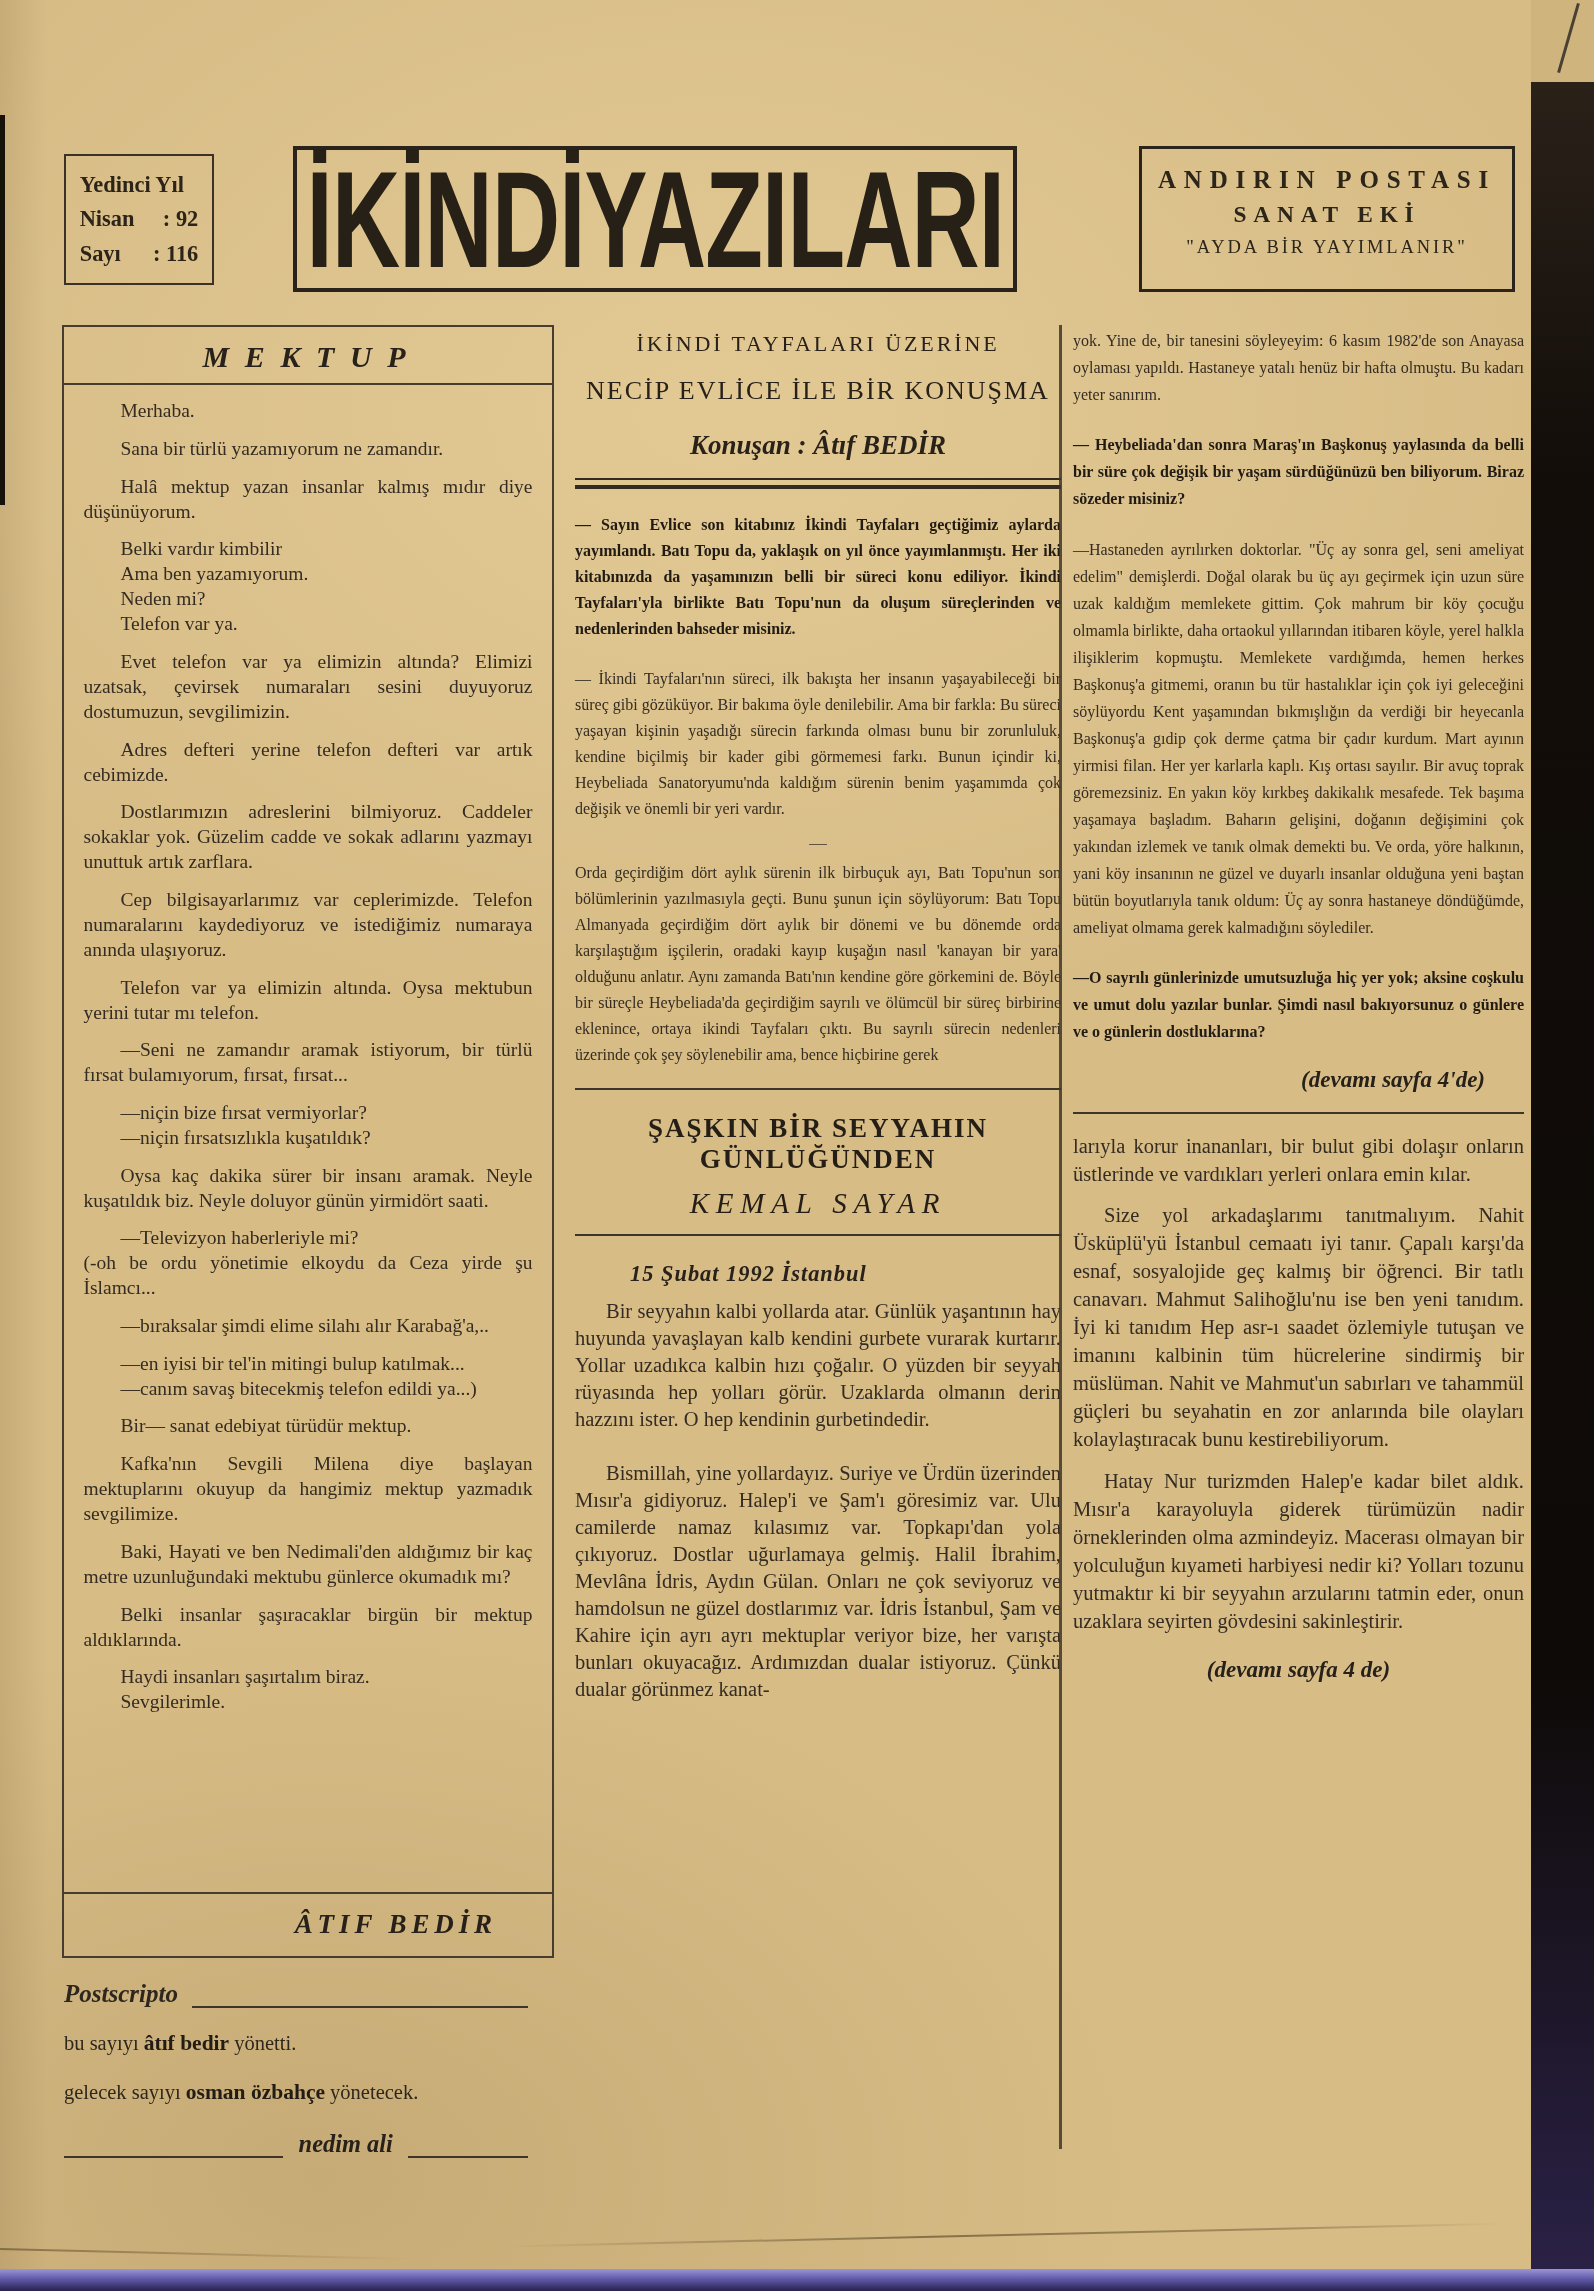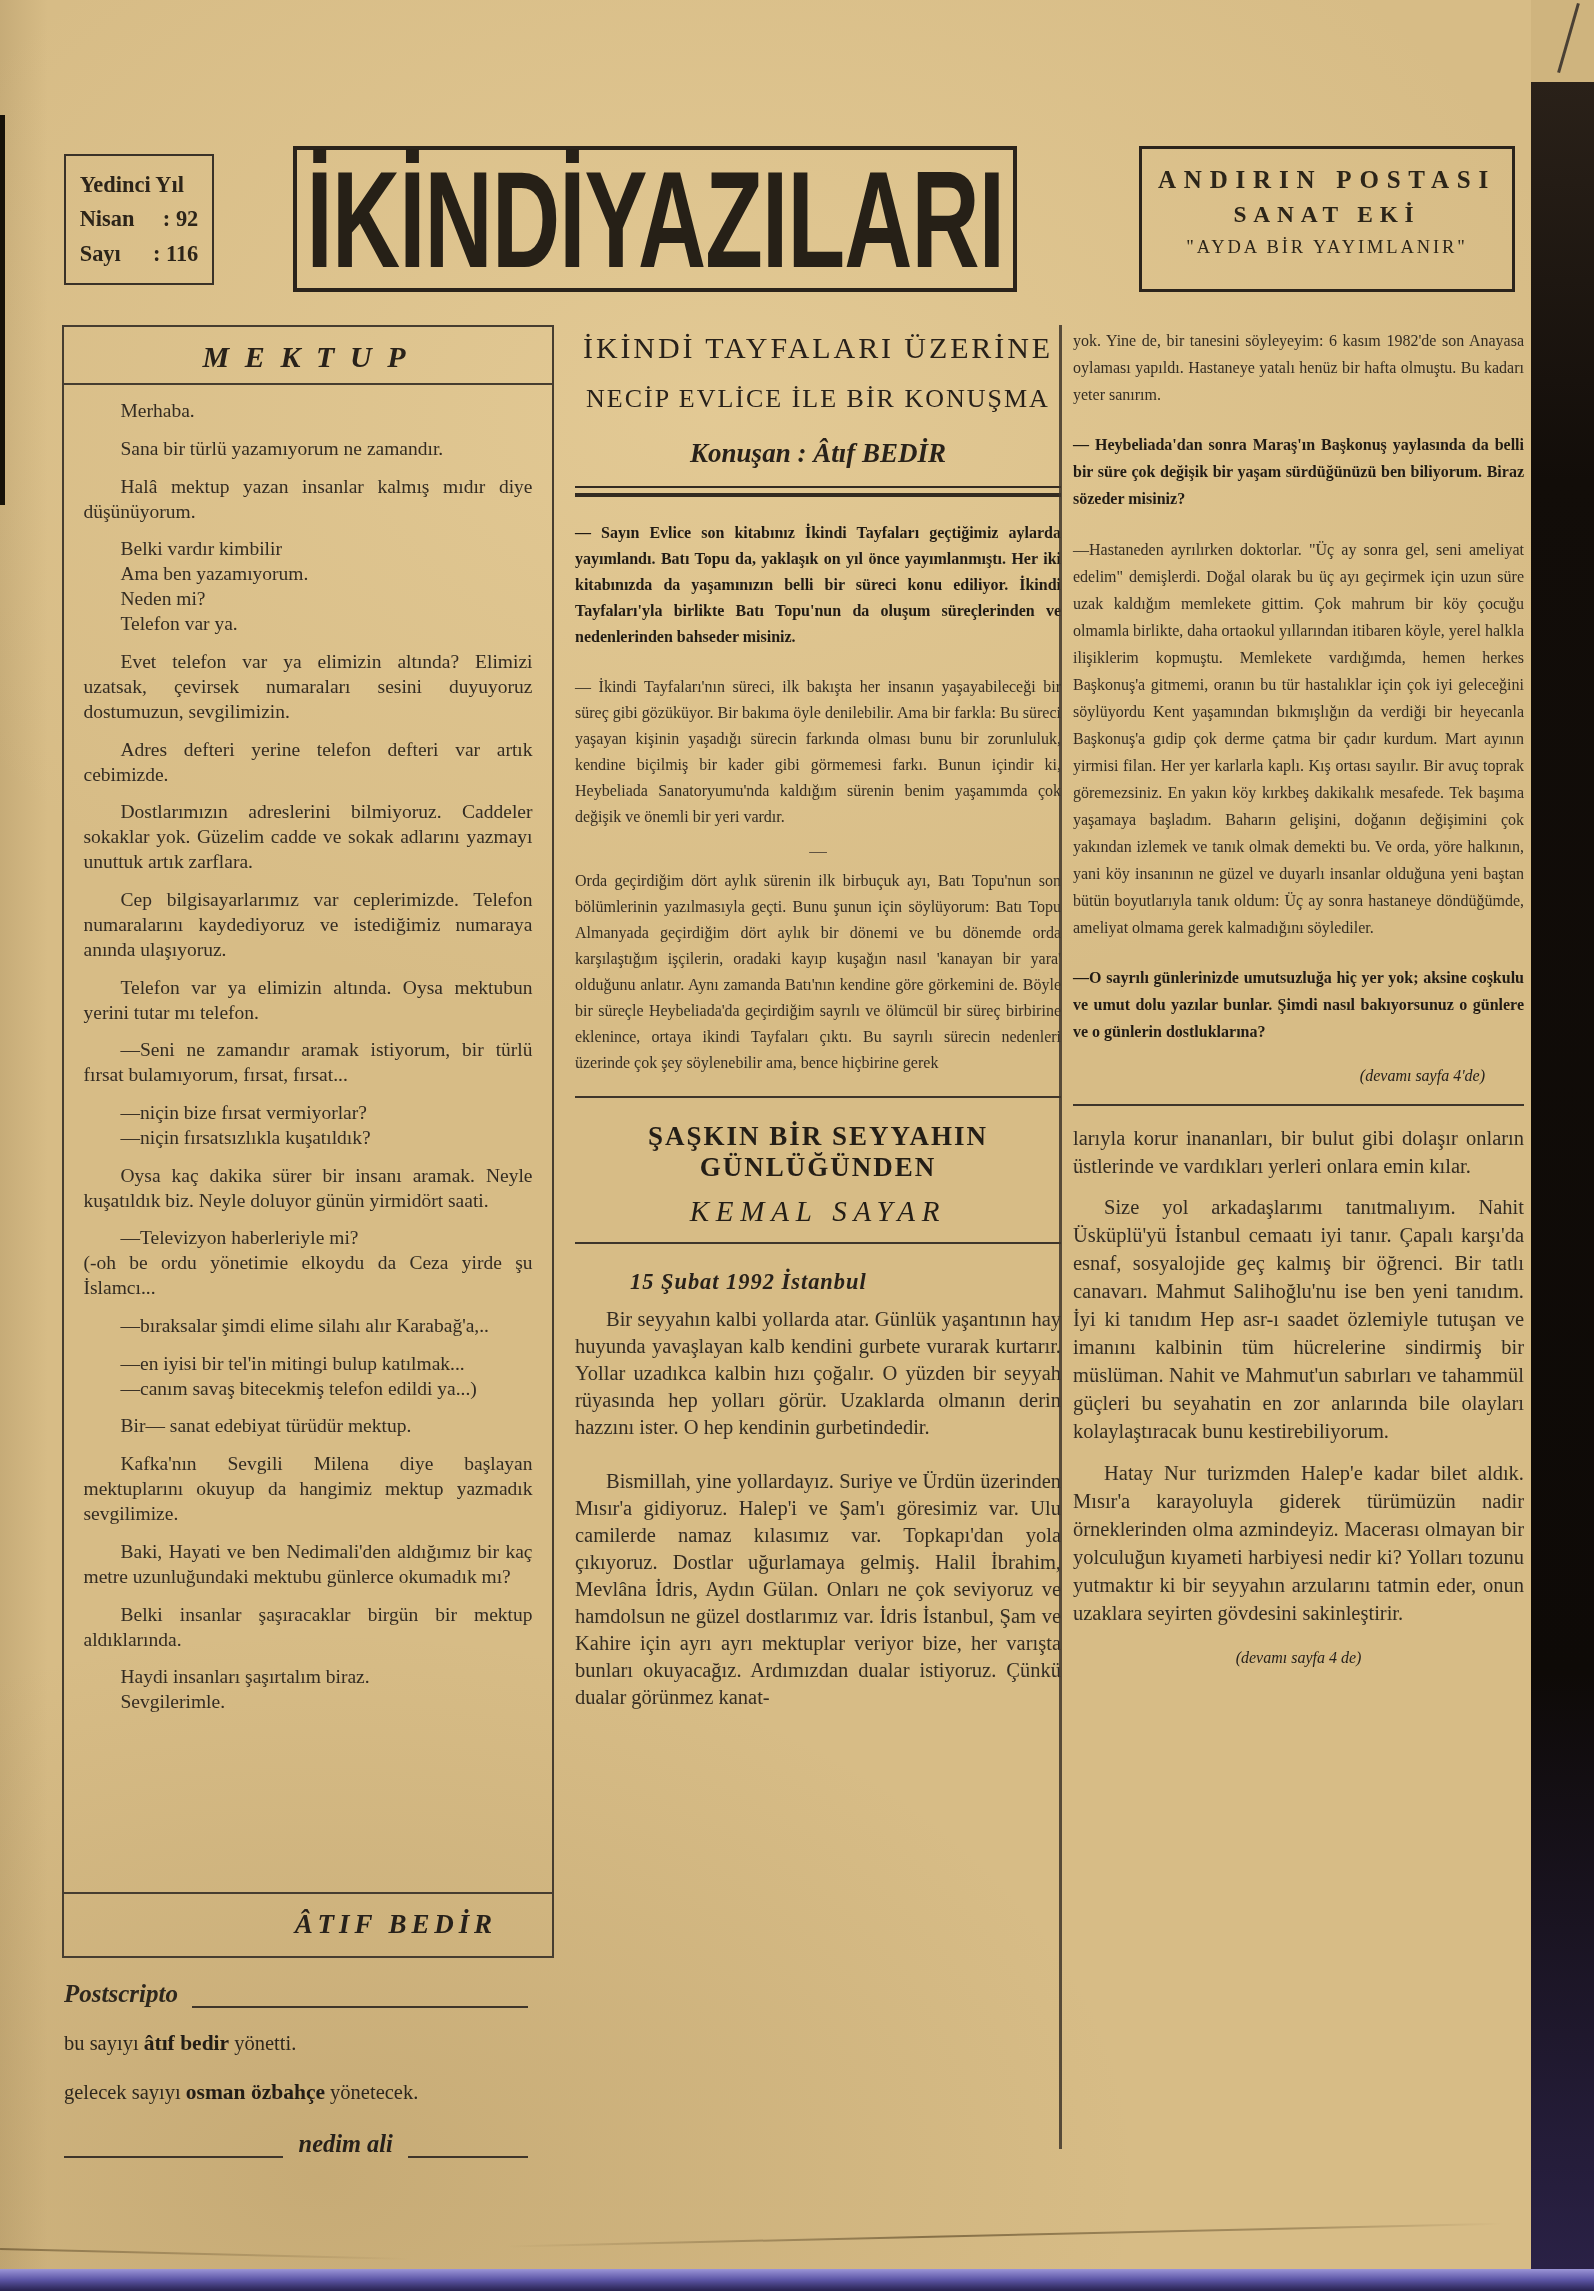--- a/index.html
+++ b/index.html
@@ -68,35 +68,35 @@
   .ps-sig{display:flex;align-items:flex-end;margin-top:25px;}
   .ps-sig .seg{border-bottom:2.9px solid #3e352a;height:19.5px;}
   .ps-sig .seg.a{width:219px;}
   .ps-sig .seg.b{flex:1;}
   .ps-editor{font-style:italic;font-weight:700;font-size:24.4px;margin:0 15.6px;white-space:nowrap;color:#27211a;}
 
   #mid-col{left:575px;top:325px;width:486px;}
   #right-col{left:1073px;top:325px;width:451px;}
   .vdivider{position:absolute;left:1059px;top:325px;width:2.9px;height:1824px;background:rgba(64,54,42,.85);}
 
-  .head-caps{text-align:center;font-size:30px;letter-spacing:2.9px;color:#28211a;font-weight:400;margin:5.9px 0 0 0;}
+  .head-caps{text-align:center;font-size:22px;letter-spacing:2.9px;color:#28211a;font-weight:400;margin:5.9px 0 0 0;}
   .head-caps2{text-align:center;font-size:26px;letter-spacing:2px;color:#28211a;margin:19.5px 0 0 0;}
   .byline{text-align:center;font-style:italic;font-weight:700;font-size:27px;margin:23.4px 0 0 0;color:#29221a;}
   .thickbar{height:10.7px;border-top:2.9px solid #332b21;border-bottom:4.9px solid #332b21;margin-top:17.6px;}
   .q{font-weight:700;color:#211b14;}
   #mid-col .body-p, #right-col .body-p{font-size:16px;line-height:26px;margin:23.4px 0 0 0;}
   #right-col .body-p{line-height:27px;}
   .sep-dash{text-align:center;color:#4a4034;font-size:17.6px;margin:9.8px 0 0 0;}
   .rule{border:none;border-top:2.9px solid #3e352a;margin:19.5px 0 0 0;}
   .diary-head{text-align:center;font-weight:700;font-size:27px;letter-spacing:2px;color:#241e16;margin:23.4px 0 0 0;}
   .diary-author{text-align:center;font-weight:400;font-style:italic;font-size:29px;letter-spacing:6.8px;color:#241e16;margin:11.7px 0 0 0;}
   .dateline{font-style:italic;font-weight:700;font-size:22.4px;letter-spacing:1px;margin:25px 0 0 55px;color:#29221a;}
   .diary-p{font-size:20.5px;line-height:27px;margin:11.7px 0 0 0;text-indent:31px;}
   .noindent{text-indent:0;}
-  .continued{text-align:right;font-style:italic;font-weight:400;font-size:16px;margin:21.5px 39px 0 0;color:#27211a;}
+  .continued{text-align:right;font-style:italic;font-weight:700;font-size:23px;margin:21.5px 39px 0 0;color:#27211a;}
 </style>
 </head>
 <body>
 
 <div id="paper">
 
   <div class="issue-box">
     <div class="row" style="justify-content:flex-start;">Yedinci Yıl</div>
     <div class="row">
       <span>Nisan</span>

